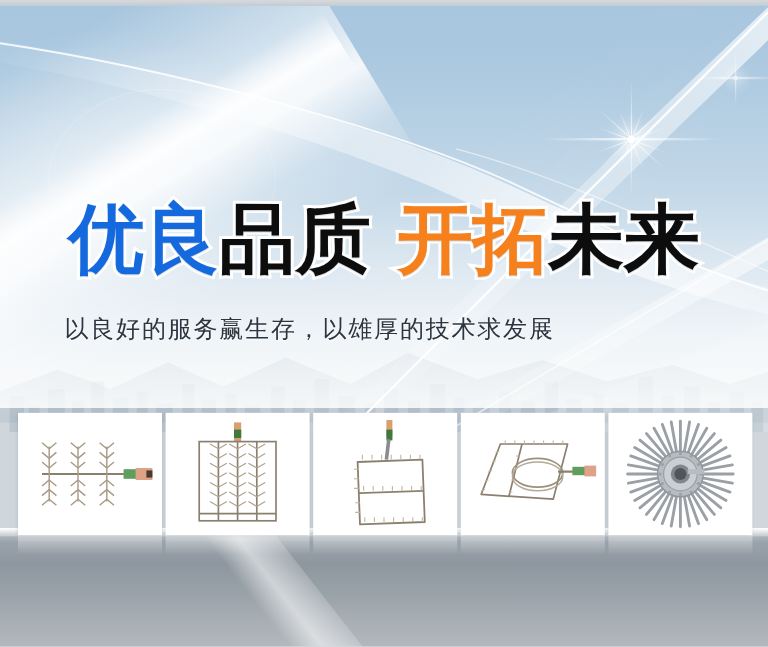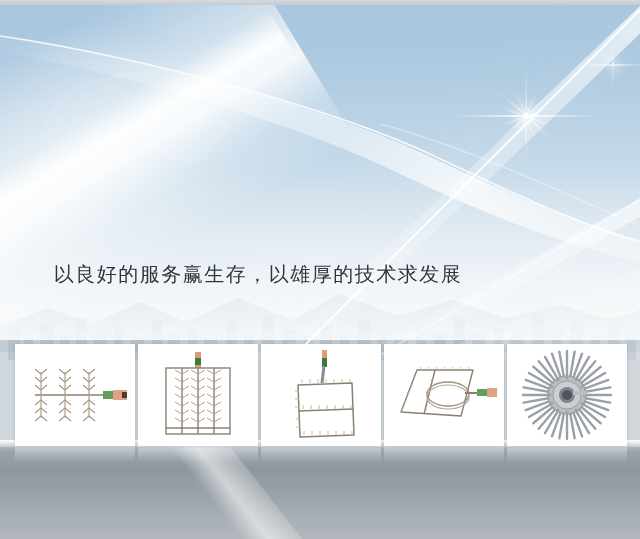--- a/index.html
+++ b/index.html
@@ -297,20 +297,23 @@
     <div class="ray" style="width:60px; height:0.9px;margin-left:-30px;margin-top:-0.45px;transform:rotate(20deg);"></div>
     <div class="ray" style="width:60px; height:0.9px;margin-left:-30px;margin-top:-0.45px;transform:rotate(-20deg);"></div>
   </div>
 
   <div class="flare" style="left:612px; top:64px; width:2px; height:2px; opacity:0.75;">
     <div class="core" style="width:6px;height:6px;box-shadow:0 0 9px 3px rgba(255,255,255,0.7);"></div>
     <div class="ray" style="width:70px;height:1.2px;margin-left:-35px;margin-top:-0.6px;"></div>
     <div class="ray" style="width:46px;height:1px;margin-left:-23px;margin-top:-0.5px;transform:rotate(90deg);"></div>
   </div>
 
+  <div class="headline">
+    <span class="hl-blue">优良</span><span class="hl-black">品质</span><span class="hl-gap"></span><span class="hl-orange">开拓</span><span class="hl-black">未来</span>
+  </div>
 
   <div class="subtitle">以良好的服务赢生存，以雄厚的技术求发展</div>
 
   <div class="ground">
     <div class="ground-lip"></div>
     <div class="ground-streak"></div>
   </div>
 
   <div class="reflect">
     <span></span>

